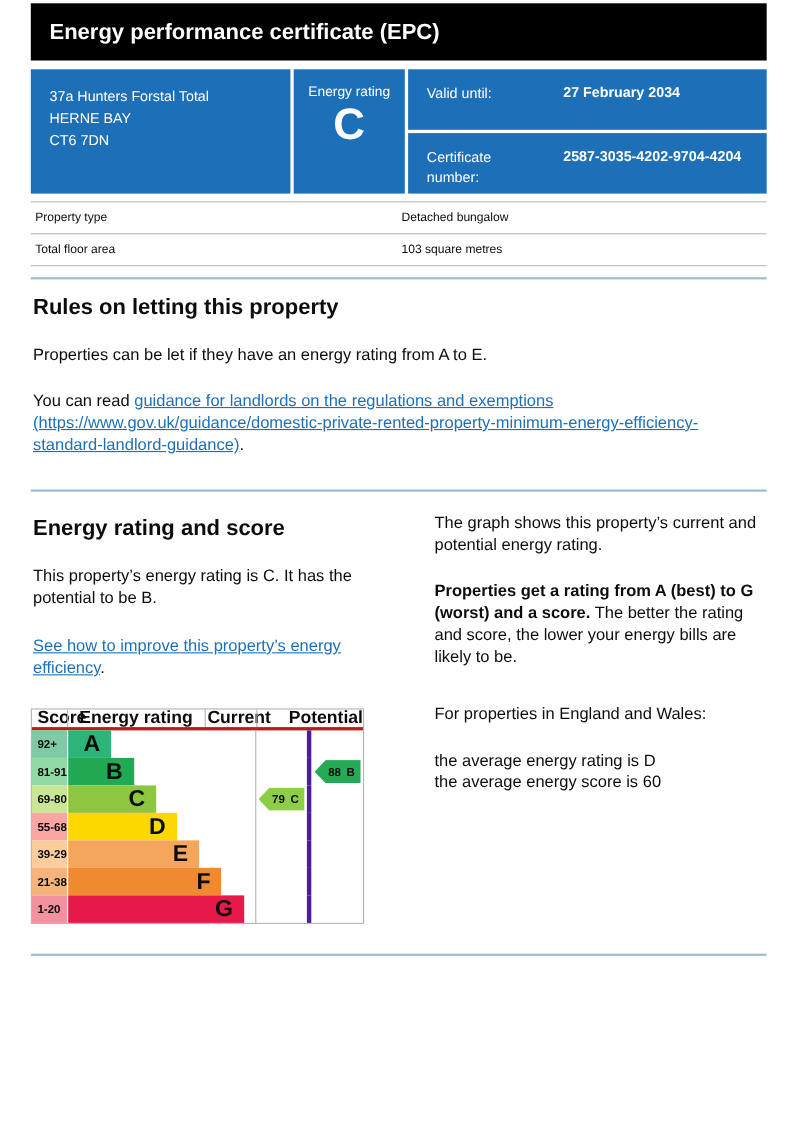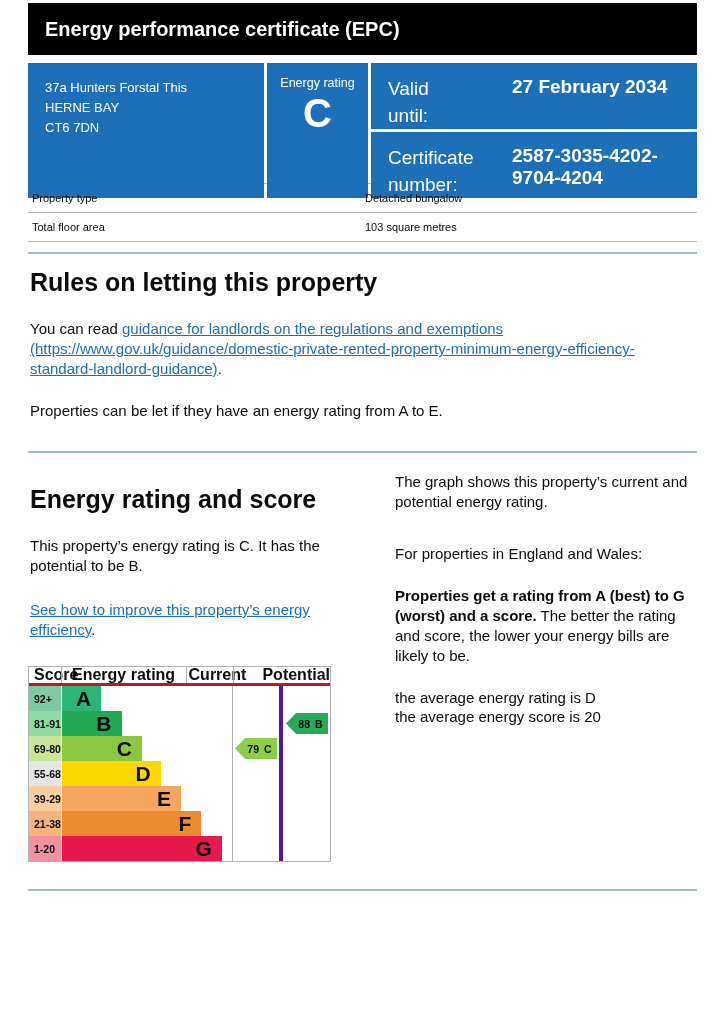--- a/index.html
+++ b/index.html
@@ -13,42 +13,42 @@
   .doc-header h1 { color:#ffffff; font-size:20px; font-weight:bold; }
 
   
   .summary { margin-top:8px; display:grid; grid-template-columns:236px 101px 1fr; gap:3px; height:113px; }
   .panel { background:#1d70b8; color:#ffffff; }
   .address { padding:15px 10px 0 17px; font-size:13px; line-height:1.55; }
   .rating-panel { text-align:center; padding-top:13px; }
   .rating-label { font-size:12.5px; }
   .rating-letter { font-size:40px; font-weight:bold; line-height:1.15; }
   .panel-col { display:flex; flex-direction:column; gap:3px; }
-  .kv { flex:1; display:grid; grid-template-columns:124px 1fr; padding:13px 8px 0 17px; font-size:19px; align-content:start; }
+  .kv { flex:1; display:grid; grid-template-columns:124px 1fr; padding:13px 8px 0 17px; font-size:13px; align-content:start; }
   .kv .k { width:84px; line-height:1.4; }
   .kv .v { font-weight:bold; }
 
   
   .prop-table { margin-top:7px; border-bottom:1px solid #b8babc; }
   .trow { display:grid; grid-template-columns:337px 1fr; border-top:1px solid #b8babc; height:29px; align-items:center; font-size:11px; }
   .trow .tl { padding-left:4px; }
 
   hr.blue-rule { border:none; border-top:2px solid #9fbccb; }
   .rule-1 { margin-top:10px; }
   .rule-2 { margin-top:30px; }
   .rule-3 { margin-top:27px; }
 
-  h2 { font-size:25px; font-weight:bold; margin:14px 0 0 2px; }
+  h2 { font-size:20px; font-weight:bold; margin:14px 0 0 2px; }
   p  { font-size:15px; line-height:20px; margin:22px 0 0 2px; }
   a  { color:#1d70b8; }
 
   
   .columns { display:flex; margin-top:8px; }
   .col-left { width:337px; }
-  .col-left h2 { margin-top:24px; }
+  .col-left h2 { margin-top:14px; }
   .col-right { margin-left:28px; width:302px; }
   .col-right p.first { margin-top:11px; }
   .link-para { margin-top:24px; }
   .avg-line { font-size:15px; line-height:19px; margin-left:2px; }
 
   
   .chart { width:303px; border:1px solid #b1b4b6; margin-top:26px; background:#ffffff; }
   .chart-head { display:flex; height:19px; border-bottom:3px solid #b91c1c; font-size:16px; font-weight:bold; align-items:center; }
   .ch-score { width:32px; padding-left:5px; }
   .ch-rating { width:171px; padding-left:10px; border-left:1px solid #b1b4b6; height:100%; display:flex; align-items:center; }
@@ -70,21 +70,21 @@
 <body>
 
 <div class="page">
 
   <header class="doc-header">
     <h1>Energy performance certificate (EPC)</h1>
   </header>
 
   <section class="summary">
     <div class="panel address">
-      <div>37a Hunters Forstal This</div>
+      <div>37a Hunters Forstal Total</div>
       <div>HERNE BAY</div>
       <div>CT6 7DN</div>
     </div>
     <div class="panel rating-panel">
       <div class="rating-label">Energy rating</div>
       <div class="rating-letter">C</div>
     </div>
     <div class="panel-col">
       <div class="panel kv">
         <span class="k">Valid until:</span>
@@ -105,22 +105,22 @@
     <div class="trow">
       <div class="tl">Total floor area</div>
       <div class="tv">103 square metres</div>
     </div>
   </section>
 
   <hr class="blue-rule rule-1">
 
   <section>
     <h2>Rules on letting this property</h2>
+    <p>Properties can be let if they have an energy rating from A to E.</p>
     <p><span>You can read </span><a href="#">guidance for landlords on the regulations and exemptions (https://www.gov.uk/guidance/domestic-private-rented-property-minimum-energy-efficiency-standard-landlord-guidance)</a><span>.</span></p>
-    <p>Properties can be let if they have an energy rating from A to E.</p>
   </section>
 
   <hr class="blue-rule rule-2">
 
   <section class="columns">
     <div class="col-left">
       <h2>Energy rating and score</h2>
       <p>This property’s energy rating is C. It has the potential to be B.</p>
       <p class="link-para"><a href="#">See how to improve this property’s energy efficiency</a><span>.</span></p>
 
@@ -166,21 +166,21 @@
               </div>
               <div class="c-current">
                 <div class="arrow" style="background: rgb(141, 206, 70);">
                   <span>79</span>
                   <span>C</span>
                 </div>
               </div>
               <div class="c-potential"></div>
             </div>
             <div class="band-row">
-              <div class="c-score" style="background: #e5e5e5;">55-68</div>
+              <div class="c-score" style="background: #fca5a5;">55-68</div>
               <div class="c-rating">
                 <div class="band-bar" style="width: 58%; background: rgb(252, 216, 0);">
                   <span class="band-letter">D</span>
                 </div>
               </div>
               <div class="c-current"></div>
               <div class="c-potential"></div>
             </div>
             <div class="band-row">
               <div class="c-score" style="background: rgb(251, 205, 157);">39-29</div>
@@ -211,24 +211,24 @@
               </div>
               <div class="c-current"></div>
               <div class="c-potential"></div>
             </div>
           </div>
       </div>
     </div>
 
     <div class="col-right">
       <p class="first">The graph shows this property’s current and potential energy rating.</p>
+      <p><b>Properties get a rating from A (best) to G (worst) and a score.</b><span> The better the rating and score, the lower your energy bills are likely to be.</span></p>
       <p style="margin-top:32px">For properties in England and Wales:</p>
-      <p><b>Properties get a rating from A (best) to G (worst) and a score.</b><span> The better the rating and score, the lower your energy bills are likely to be.</span></p>
       <div style="margin-top:22px">
         <div class="avg-line">the average energy rating is D</div>
-        <div class="avg-line">the average energy score is 20</div>
+        <div class="avg-line">the average energy score is 60</div>
       </div>
     </div>
   </section>
 
   <hr class="blue-rule rule-3">
 
 </div>
 
 </body></html>

